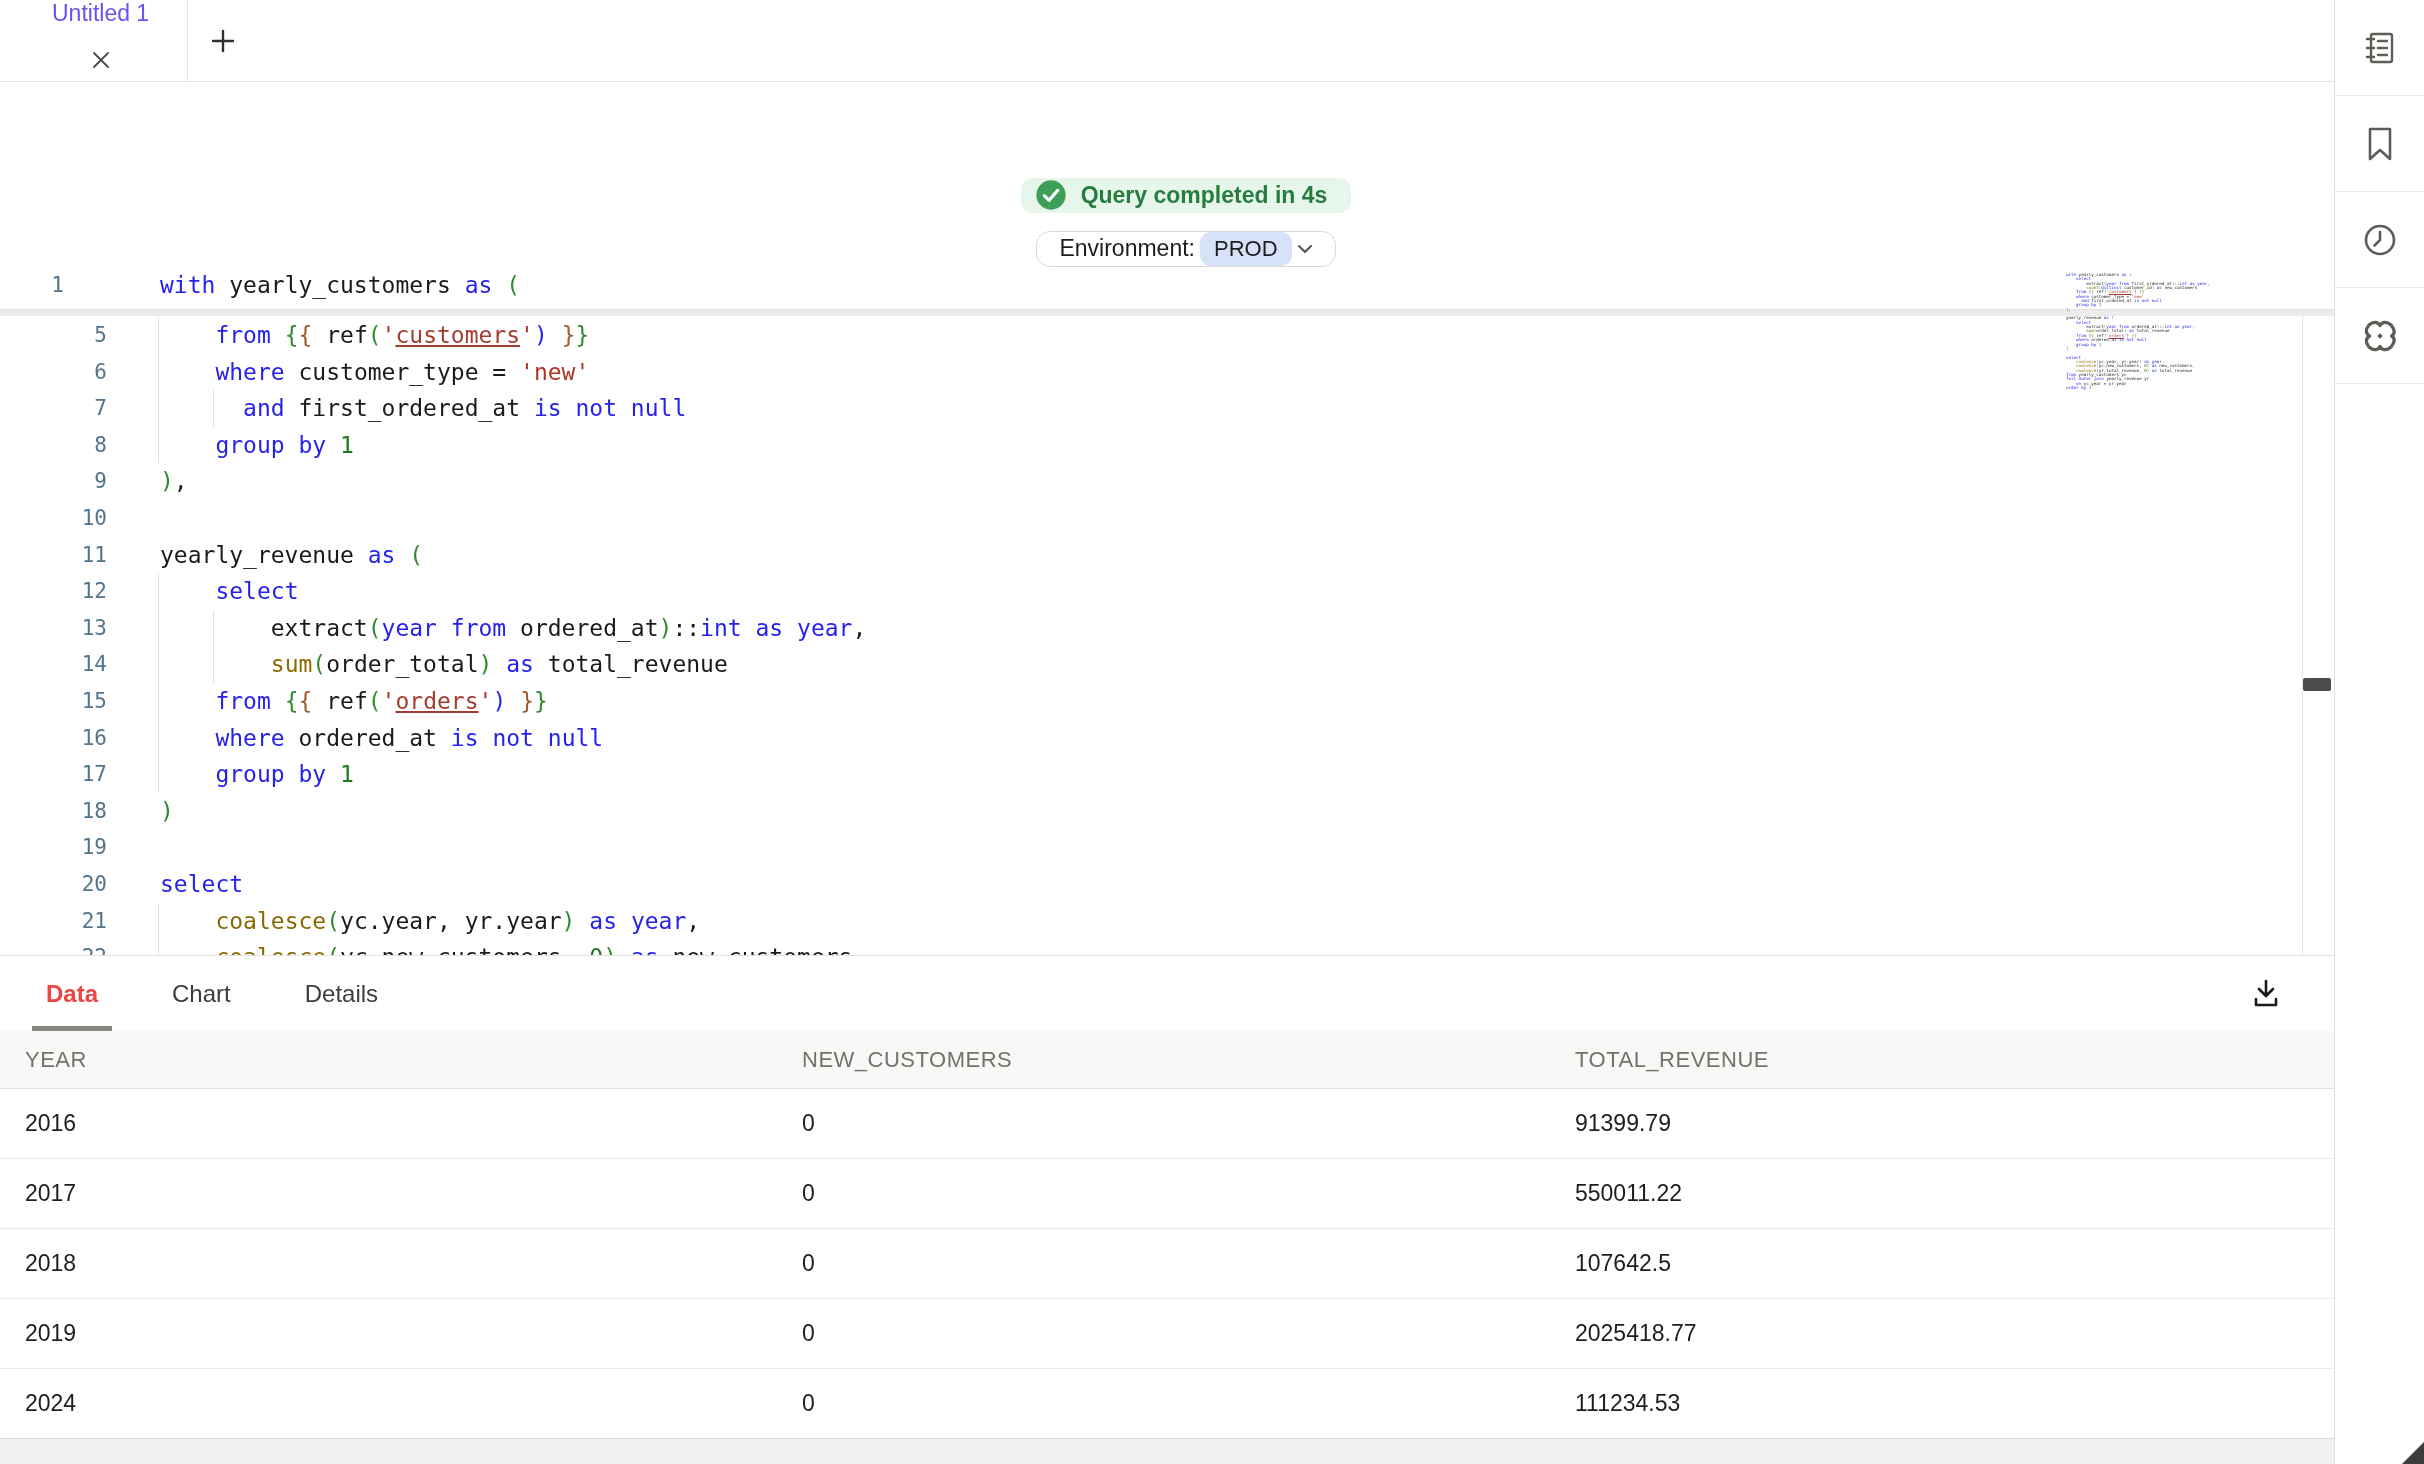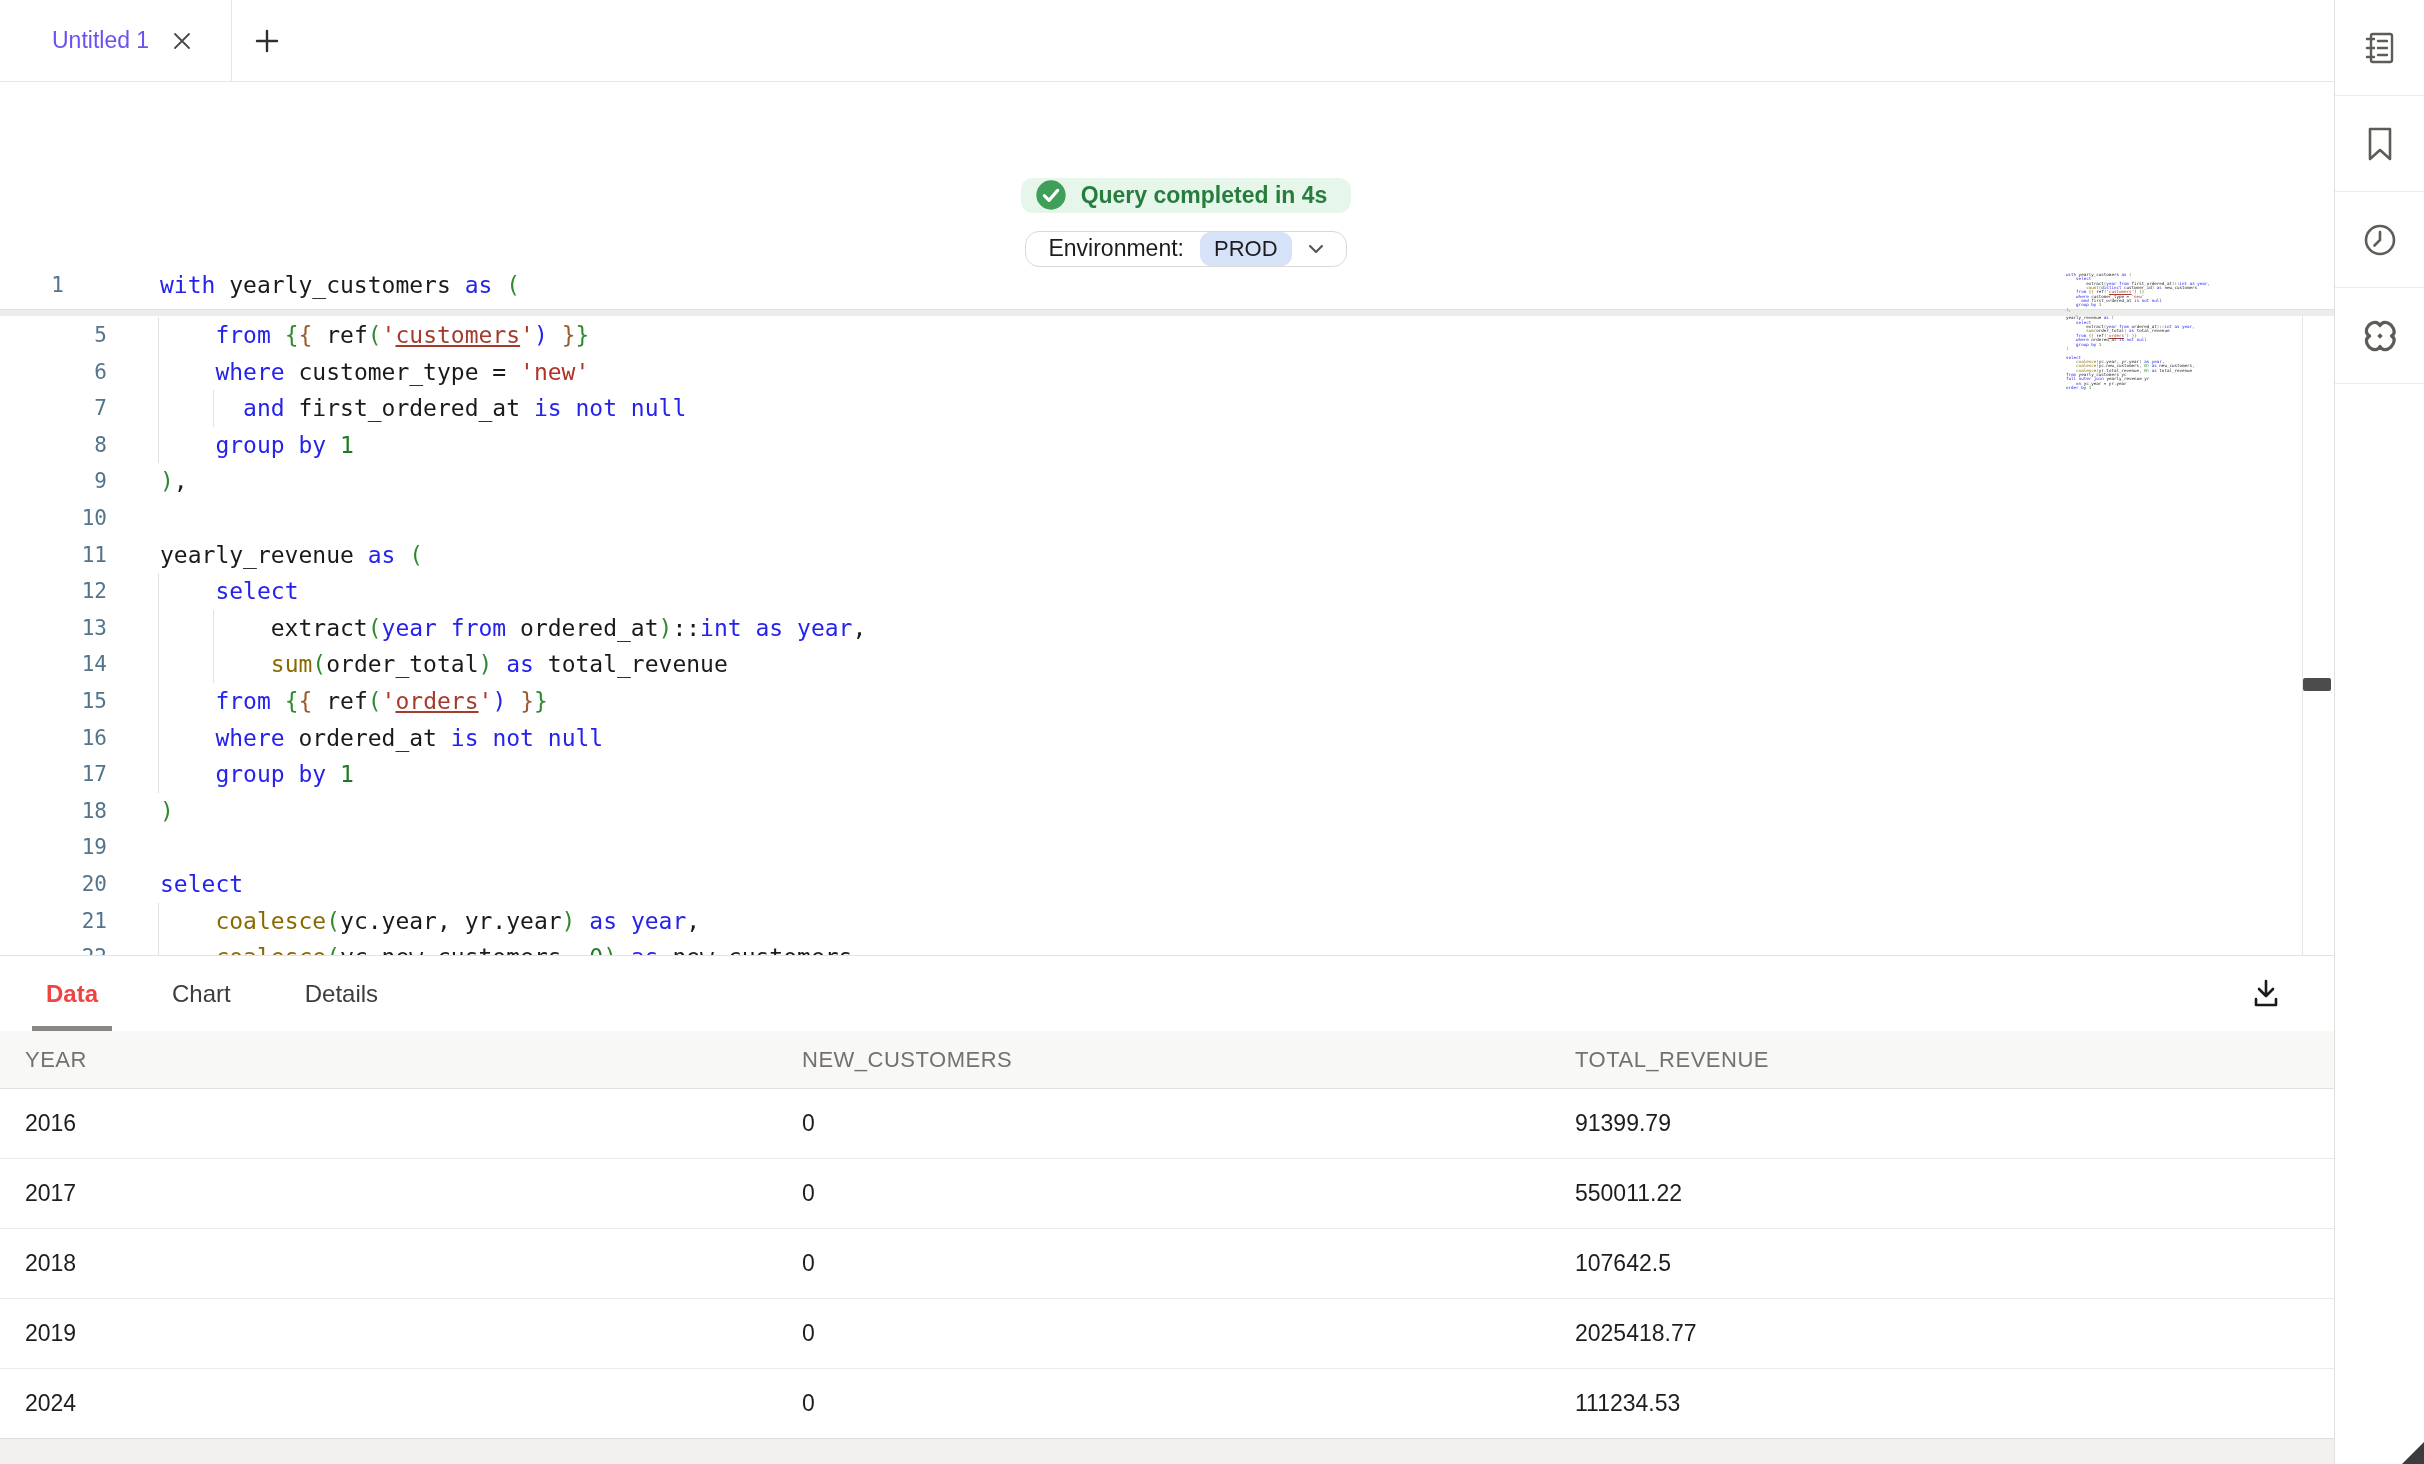--- a/index.html
+++ b/index.html
@@ -13,21 +13,21 @@
   .sb-item { height:96px; display:flex; align-items:center; justify-content:center;
              border-bottom:1px solid #eceae7; cursor:pointer; }
   .sb-item svg { stroke:#5f5c58; }
 
   
   .main { position:absolute; top:0; left:0; width:2334px; height:1464px; }
 
   
   .tabbar { position:absolute; top:0; left:0; width:2334px; height:82px; background:#fff;
             border-bottom:1px solid #e7e5e2; display:flex; align-items:center; }
-  .tab { display:flex; align-items:center; gap:22px; padding:0 38px 0 52px; height:82px; cursor:pointer; }
+  .tab { display:flex; align-items:center; gap:22px; padding:0 38px 0 52px; height:82px; cursor:pointer;flex-direction:column; }
   .tab-label { color:#6b51f2; font-size:23px; }
   .tab-close { display:flex; align-items:center; cursor:pointer; }
   .tab-divider { width:1px; height:82px; background:#e7e5e2; }
   .newtab { width:70px; height:82px; display:flex; align-items:center; justify-content:center; cursor:pointer; }
 
   
   .toolbar { position:absolute; top:82px; left:0; width:2334px; height:96px;
              border-bottom:1px solid #eceae7; display:flex; align-items:center; justify-content:flex-end; }
   .tb-bookmark { display:flex; align-items:center; justify-content:center; width:54px; height:54px;
                  margin-right:38px; cursor:pointer; }
@@ -37,21 +37,21 @@
   .btn-run { display:flex; align-items:center; gap:16px; height:66px; padding:0 30px;
              background:#161616; color:#fff; border-radius:10px; font-size:23px; font-weight:600;
              cursor:pointer; margin-right:34px; }
 
   
   .statusrow { position:absolute; top:178px; left:0; width:2334px; height:89px;
                display:flex; align-items:center; gap:18px; padding-left:38px;flex-direction:column; }
   .pill-success { display:flex; align-items:center; gap:14px; height:52px; padding:0 24px 0 14px;
                   background:#e7f6ea; border-radius:12px; }
   .pill-success-text { color:#277d3d; font-size:23px; font-weight:600; }
-  .env-pill { display:flex; align-items:center; gap:16px; height:54px; padding:0 22px;
+  .env-pill { display:flex; align-items:center; gap:5px; height:54px; padding:0 22px;
               border:1px solid #dcd9d5; border-radius:14px; background:#fff; cursor:pointer; }
   .env-label { font-size:23px; color:#1d1d1f; }
   .env-badge { background:#d6e2f8; border-radius:11px; padding:4px 14px; font-size:22px; color:#1d1d1f; }
 
   
   .editor { position:absolute; top:267px; left:0; width:2334px; height:688px; overflow:hidden;
             font-family:"DejaVu Sans Mono", monospace; font-size:23px; }
   .sticky-line { position:absolute; top:0; left:0; width:2334px; height:42px; background:#fff; z-index:3; }
   .sticky-sep { position:absolute; top:42px; left:0; width:2334px; height:7px; background:#ececea;
                 border-top:1px solid #e2e2e0; z-index:3; }

